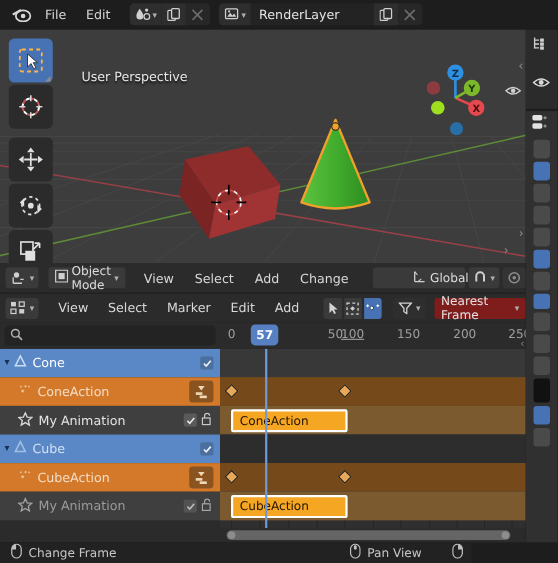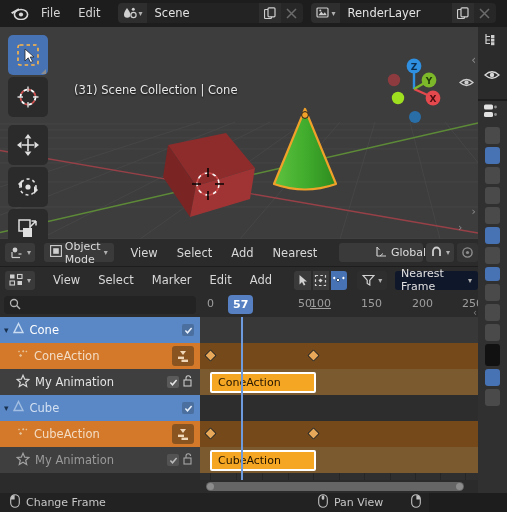--- a/index.html
+++ b/index.html
@@ -82,21 +82,21 @@
   }
   .ds-menu { padding:2px 8px; font-size:11.5px; color:#d8d8d8; border-radius:3px; }
   .icon-btn {
     width:22px; height:19px; background:#3a3a3a;
     display:flex; align-items:center; justify-content:center;
   }
   .icon-btn.on { background:#4772b3; }
   .grp-l { border-radius:3px 0 0 3px; }
   .grp-r { border-radius:0 3px 3px 0; }
   .ds-dropdown {
-    height:19px; background:#0f172a; border-radius:3px; display:flex;
+    height:19px; background:#7f1d1d; border-radius:3px; display:flex;
     align-items:center; justify-content:space-between; padding:0 6px;
     font-size:11px; color:#e0e0e0; width:108px;
   }
 
   
   #searchbar {
     position:absolute; left:0; top:293px; width:200px; height:24px;
     background:#2b2b2b; padding:3px 4px;
   }
   #search-field {
@@ -217,21 +217,20 @@
 
     <div class="id-block">
       <div class="id-icon">
         <svg width="14" height="14" viewBox="0 0 14 14">
           <path d="M4 2 C1.5 5.5 1 7.2 1 8.6 A3.2 3.2 0 0 0 7.4 8.6 C7.4 7.2 6.5 5.5 4 2Z" fill="#cfcfcf"></path>
           <circle cx="10.3" cy="3.2" r="1.5" fill="#cfcfcf"></circle>
           <circle cx="10.5" cy="9" r="2.6" fill="none" stroke="#cfcfcf" stroke-width="1.2"></circle>
         </svg>
         <span class="chev">▾</span>
       </div>
-      <div class="id-name">Scene</div>
       <div class="id-btn">
         <svg width="12" height="13" viewBox="0 0 12 13">
           <rect x="0.5" y="2.5" width="7" height="9" fill="none" stroke="#cfcfcf" stroke-width="1.2" rx="1"></rect>
           <rect x="4" y="0.8" width="7" height="9" fill="#2e2e2e" stroke="#cfcfcf" stroke-width="1.2" rx="1"></rect>
         </svg>
       </div>
       <div class="id-btn last">
         <svg width="11" height="11" viewBox="0 0 11 11">
           <path d="M1 1 L10 10 M10 1 L1 10" stroke="#6b6b6b" stroke-width="1.5"></path>
         </svg>
@@ -313,21 +312,21 @@
         <circle cx="208" cy="157" r="11" fill="none" stroke="#d14b4b" stroke-width="1.6" stroke-dasharray="4 4" stroke-dashoffset="4"></circle>
         <path d="M208 141 L208 150 M208 164 L208 173 M192 157 L201 157 M215 157 L224 157" stroke="#000" stroke-width="1.6"></path>
       </g>
 
       <g>
         <path d="M305 82 L336 157 Q305 168 274 157 Z" fill="url(#coneG)" stroke="#f0a12a" stroke-width="2.2" stroke-linejoin="round"></path>
         <circle cx="305" cy="88" r="3.4" fill="#f0a12a" stroke="#1c1c1c" stroke-width="1"></circle>
       </g>
     </svg>
 
-    <div class="vp-text" id="vp-line2">(31) Scene Collection | Cone</div>
+    <div class="vp-text" id="vp-line1">User Perspective</div>
 
     <div id="vp-tools">
       <div class="tool-btn active">
         <svg width="26" height="26" viewBox="0 0 26 26">
           <rect x="3" y="3" width="20" height="20" fill="none" stroke="#ffb648" stroke-width="1.6" stroke-dasharray="3.5 3" rx="2"></rect>
           <path d="M10 7 L10 19 L13.2 15.8 L15.6 20.5 L17.6 19.4 L15.2 15 L19 15 Z" fill="#ffffff" stroke="#2a2a2a" stroke-width="0.8"></path>
         </svg>
         <span class="tool-corner"></span>
       </div>
       <div class="tool-btn">
@@ -410,21 +409,21 @@
           <rect x="3.2" y="3.2" width="5.6" height="5.6" fill="#cfcfcf"></rect>
         </svg>
       </span>
       <span style="flex:1">Object Mode</span>
       <span class="chev">▾</span>
     </div>
     <div class="vh-sep"></div>
     <div class="vh-menu">View</div>
     <div class="vh-menu">Select</div>
     <div class="vh-menu">Add</div>
-    <div class="vh-menu">Nearest</div>
+    <div class="vh-menu">Change</div>
     <div style="width:22px"></div>
     <div class="vh-btn" style="width:84px;padding-left:36px;">
       <span>
         <svg width="13" height="13" viewBox="0 0 13 13">
           <path d="M2 11 L2 2 M2 11 L11 11" stroke="#cfcfcf" stroke-width="1.2"></path>
           <path d="M2 2 L4.5 5 M5 11 L8 8.5" stroke="#cfcfcf" stroke-width="1"></path>
         </svg>
       </span>
       <span style="flex:1">Global</span>
       <span class="chev">▾</span>

